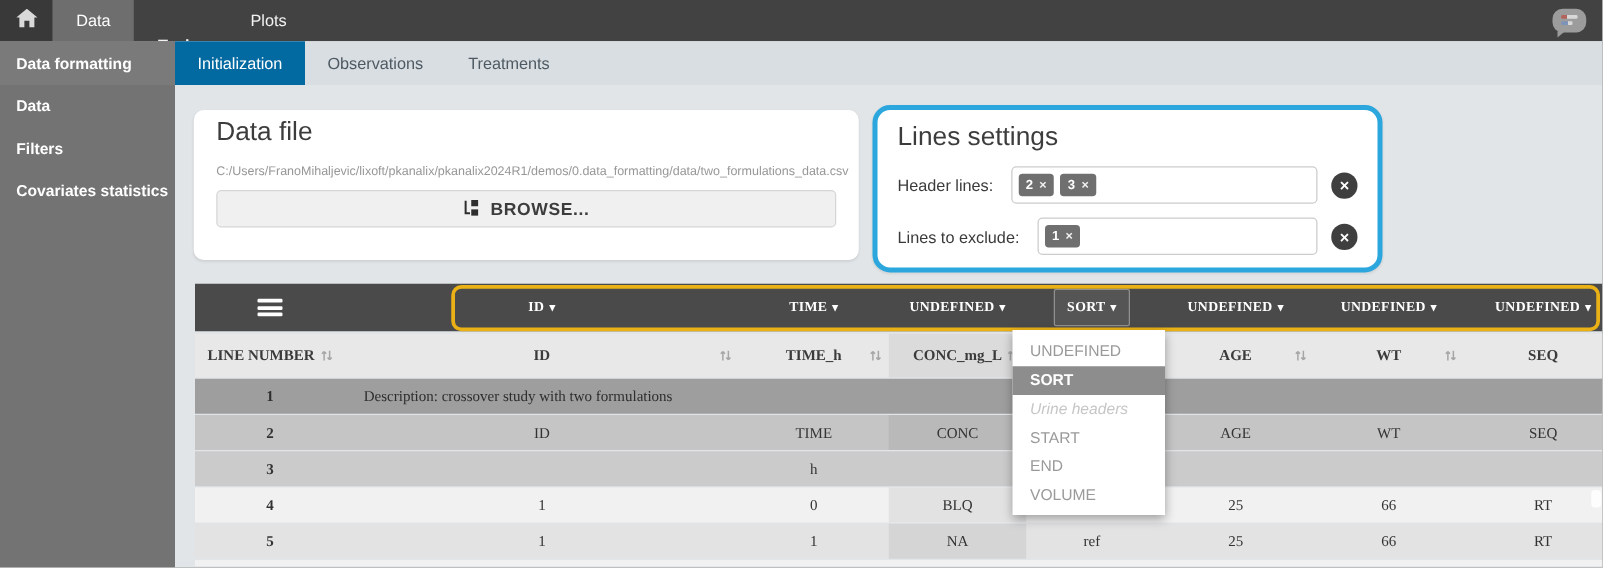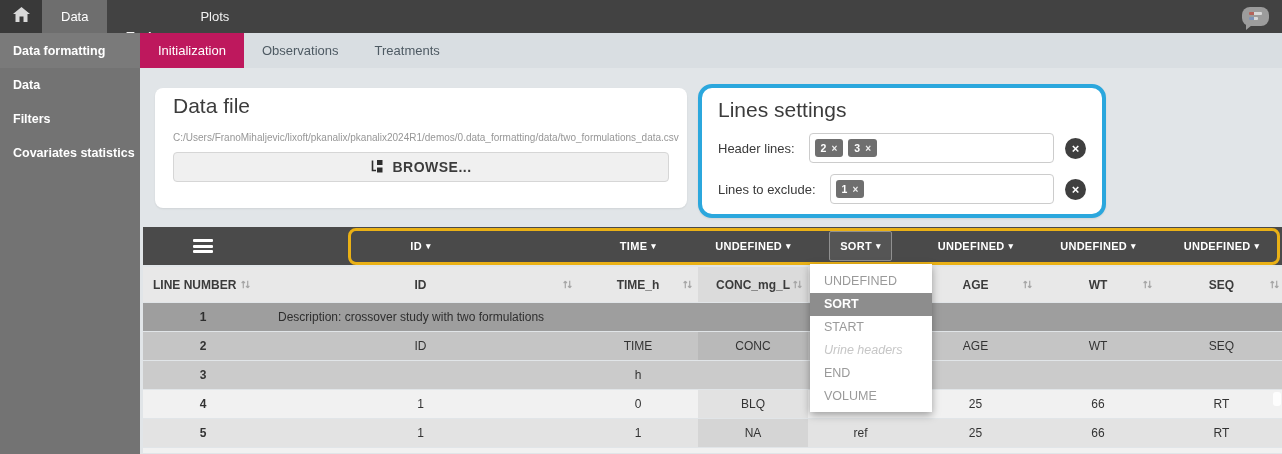--- a/index.html
+++ b/index.html
@@ -24,21 +24,21 @@
     background:linear-gradient(90deg,#7d93b8 0 5px,#d8d8d8 5px); }
   
   .body { display:flex; height:421px; }
   .sidebar { width:140px; background:#737373; display:flex; flex-direction:column; }
   .side-item { height:34px; display:flex; align-items:center; padding-left:13px;
     color:#fff; font-size:12.5px; font-weight:700; cursor:pointer; }
   .side-item.active { height:35px; background:#7a7a7a; }
   .main { flex:1; display:flex; flex-direction:column; }
   .subtabs { height:35px; background:#d9dee2; display:flex; }
   .subtab { padding:0 18px; display:flex; align-items:center; font-size:13px; color:#4e5a63; cursor:pointer; }
-  .subtab.active { background:#be185d; color:#fff; }
+  .subtab.active { background:#0369a1; color:#fff; }
   .content { position:relative; flex:1; background:#e1e5e8; }
   
   .card { position:absolute; background:#fff; border-radius:8px; box-shadow:0 1px 2px rgba(0,0,0,.08); }
   .datafile-card { left:15px; top:20px; width:532px; height:120px; padding:6px 18px; }
   .card-title { font-size:21px; color:#3c3c3c; }
   .file-path { margin-top:14px; font-size:10px; color:#979797; white-space:nowrap; }
   .browse-btn { margin-top:9px; height:30px; background:#f0f0f0; border:1px solid #d6d6d6; border-radius:4px;
     display:flex; align-items:center; justify-content:center; gap:8px; cursor:pointer;
     font-size:14px; font-weight:700; color:#3c3c3c; letter-spacing:.5px; }
   
@@ -48,21 +48,21 @@
   .ls-label { font-size:13px; color:#3a3a3a; margin-right:14px; white-space:nowrap; }
   .ls-input { flex:1; height:30px; border:1px solid #ccc; border-radius:4px; background:#fff;
     display:flex; align-items:center; gap:5px; padding:0 5px; cursor:text; }
   .tag { display:inline-flex; align-items:center; gap:5px; background:#6f6f6f; color:#fff;
     border-radius:3px; padding:3px 6px; font-size:10.5px; font-weight:700; cursor:default; }
   .tag .x { font-size:10px; opacity:.9; cursor:pointer; }
   .clear-btn { width:21px; height:21px; margin-left:11px; border-radius:50%; background:#3f3f3f; color:#fff;
     display:flex; align-items:center; justify-content:center; font-size:13px; font-weight:700;
     flex:none; cursor:pointer; }
   
-  .table-area { position:absolute; left:3px; right:0; top:159px; }
+  .table-area { position:absolute; left:16px; right:0; top:159px;font-family:Liberation Serif, serif; }
   .grid8 { display:grid; grid-template-columns:120px 315px 120px 110px 105px 125px 120px 127px; }
   .toolbar { height:38px; background:#4a4a4a; position:relative; }
   .orange-box { position:absolute; left:205px; right:2px; top:1px; bottom:0; border:3px solid #eab116;
     border-radius:8px; pointer-events:none; z-index:5; }
   .tb-cell { display:flex; align-items:center; justify-content:center; height:38px; }
   .burger { width:20px; display:flex; flex-direction:column; gap:2.5px; cursor:pointer; }
   .burger div { height:3px; background:#fff; border-radius:1px; }
   .ddbtn { display:flex; align-items:center; gap:4px; color:#fff; font-size:11px; font-weight:700;
     letter-spacing:.3px; padding:8px 10px; cursor:pointer; border:1px solid transparent; }
   .ddbtn .caret { font-size:9px; }
@@ -356,22 +356,22 @@
             <div class="tcell">25</div>
             <div class="tcell">66</div>
             <div class="tcell">RT</div>
           </div>
           <div class="partial-row"></div>
         </div>
 
         <div class="menu">
           <div class="menu-item">UNDEFINED</div>
           <div class="menu-item selected">SORT</div>
+          <div class="menu-item group">Urine headers</div>
           <div class="menu-item">START</div>
-          <div class="menu-item group">Urine headers</div>
           <div class="menu-item">END</div>
           <div class="menu-item">VOLUME</div>
         </div>
 
         <div class="scroll-thumb"></div>
       </div>
     </div>
   </div>
 </div>
 

